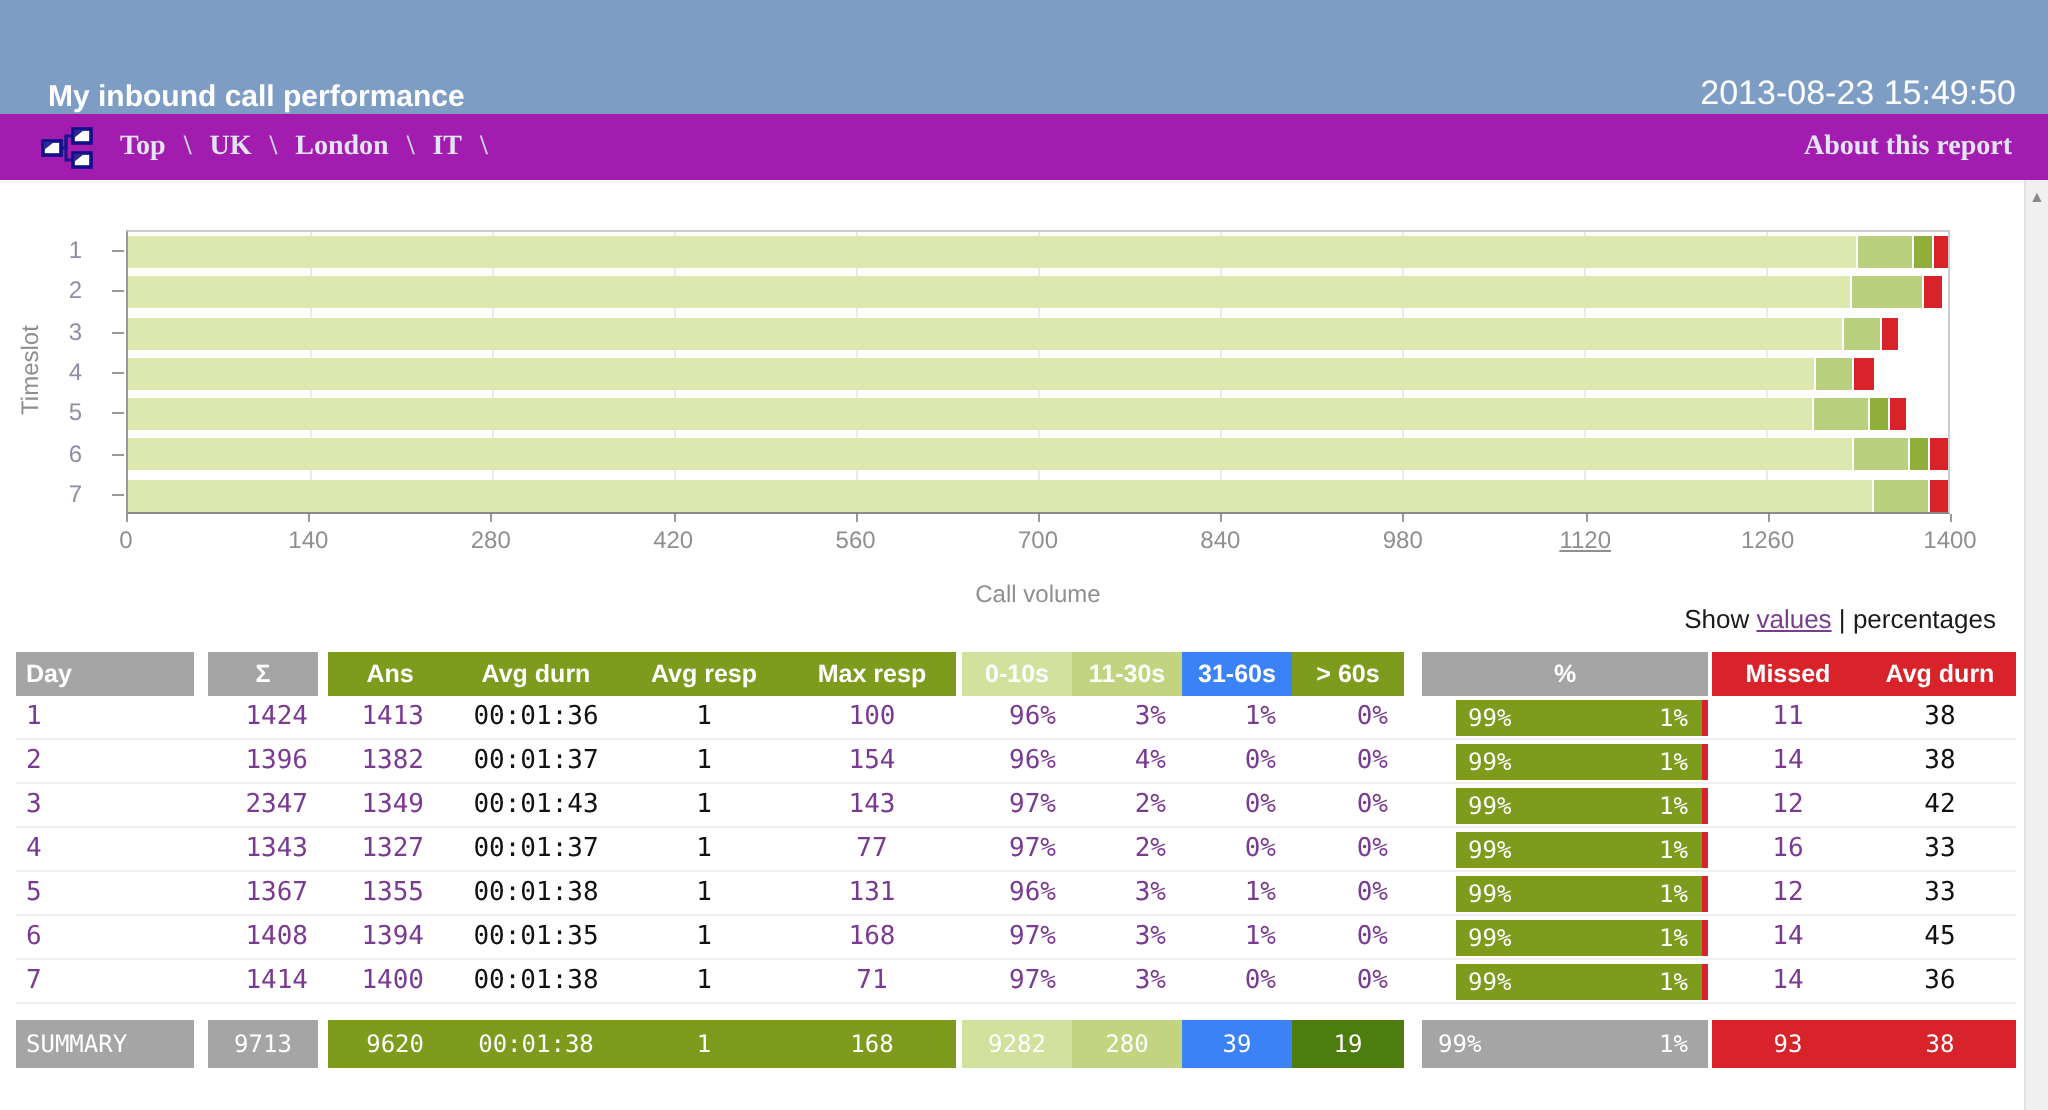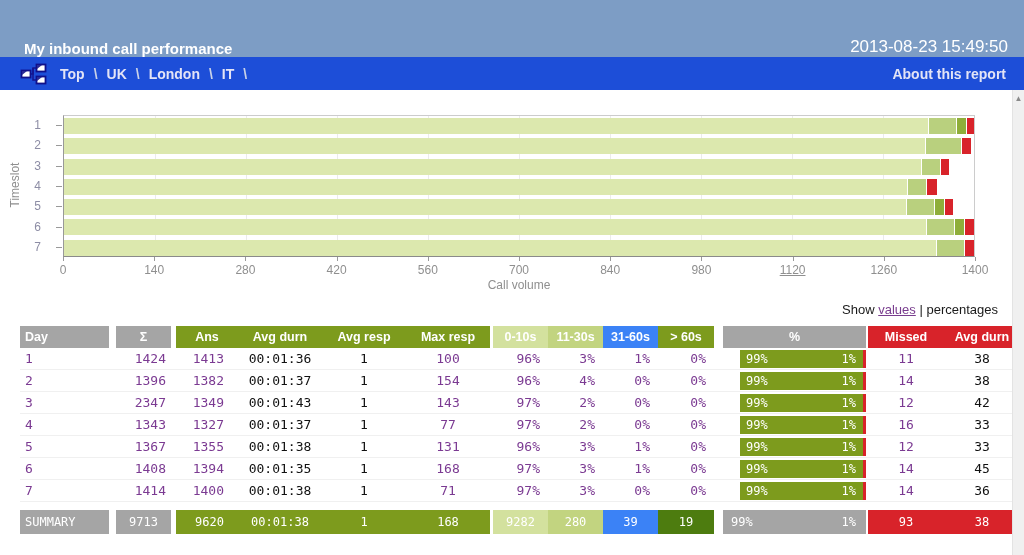--- a/index.html
+++ b/index.html
@@ -6,22 +6,22 @@
   html,body { margin:0; padding:0; width:1024px; height:555px; overflow:hidden;
               font-family:"Liberation Sans", sans-serif; background:#ffffff; }
 
   
   .titlebar { height:57px; background:#7d9dc5; display:flex; justify-content:space-between;
               align-items:flex-end; padding:13px 16px 0 24px; }
   .titlebar .title { color:#ffffff; font-weight:bold; font-size:15px; }
   .titlebar .timestamp { color:#ffffff; font-size:17px; }
 
   
-  .breadbar { height:33px; background:#1d4ed8; display:flex; align-items:center;
-              padding:0 18px 0 20px; color:#e3e4f6; font-weight:bold; font-size:14px; }
+  .breadbar { height:33px; background:#a21caf; display:flex; align-items:center;
+              padding:0 18px 0 20px; color:#e3e4f6; font-weight:bold; font-size:14px;font-family:Liberation Serif, serif; }
   .breadbar .icon { width:27px; height:22px; margin-right:13px; flex:0 0 auto; }
   .crumbs { display:flex; align-items:center; gap:9px; }
   .crumbs .crumb { cursor:pointer; }
   .crumbs .sep { color:#c9d2e8; font-weight:bold; }
   .about { margin-left:auto; cursor:pointer; }
 
   
   .content { position:relative; width:1024px; height:465px; background:#ffffff; }
 
   
@@ -42,29 +42,29 @@
   .seg { height:100%; }
   .seg + .seg { border-left:1px solid #ffffff; }
   .yaxis { position:absolute; left:0; top:25px; width:63px; height:142px; }
   .ytick-label { position:absolute; right:22px; width:30px; text-align:right;
                  color:#8d8da5; font-size:12px; transform:translateY(-50%); }
   .ytick-mark { position:absolute; right:1px; width:6px; height:1px; background:#999999; }
   .xaxis { position:absolute; left:63px; top:167px; width:912px; height:30px; }
   .xtick-mark { position:absolute; top:0; width:1px; height:4px; background:#999999; }
   .xtick-label { position:absolute; top:6px; transform:translateX(-50%);
                  color:#8f8f8f; font-size:12px; }
-  .xaxis-title { position:absolute; left:63px; top:188px; width:912px; text-align:center;
+  .xaxis-title { position:absolute; left:63px; top:200px; width:912px; text-align:center;
                  color:#8f8f8f; font-size:12px; }
 
   
   .show-toggle { position:absolute; top:212px; right:26px; font-size:13px; color:#1a1a1a; }
   .show-toggle .lnk { color:#793d8e; text-decoration:underline; cursor:pointer; }
 
   
-  .report-table { position:absolute; left:20px; top:236px; width:1000px;
+  .report-table { position:absolute; left:8px; top:236px; width:1000px;
                   font-family:"DejaVu Sans Mono", monospace; font-size:13px; }
   .trow { display:grid; height:22px; line-height:22px;
           grid-template-columns:89px 7px 55px 5px 62px 84px 84px 84px 3px 55px 55px 55px 56px 9px 143px 2px 76px 76px; }
   .thead { font-family:"Liberation Sans", sans-serif; font-size:12.5px; font-weight:bold; color:#ffffff; }
   .drow { border-bottom:1px solid #f0f0f0; }
 
   .c-day{grid-column:1} .c-sum{grid-column:3} .c-ans{grid-column:5} .c-ad{grid-column:6}
   .c-ar{grid-column:7} .c-mr{grid-column:8} .c-s0{grid-column:10} .c-s1{grid-column:11}
   .c-s2{grid-column:12} .c-s3{grid-column:13} .c-pct{grid-column:15} .c-miss{grid-column:17}
   .c-mad{grid-column:18}

